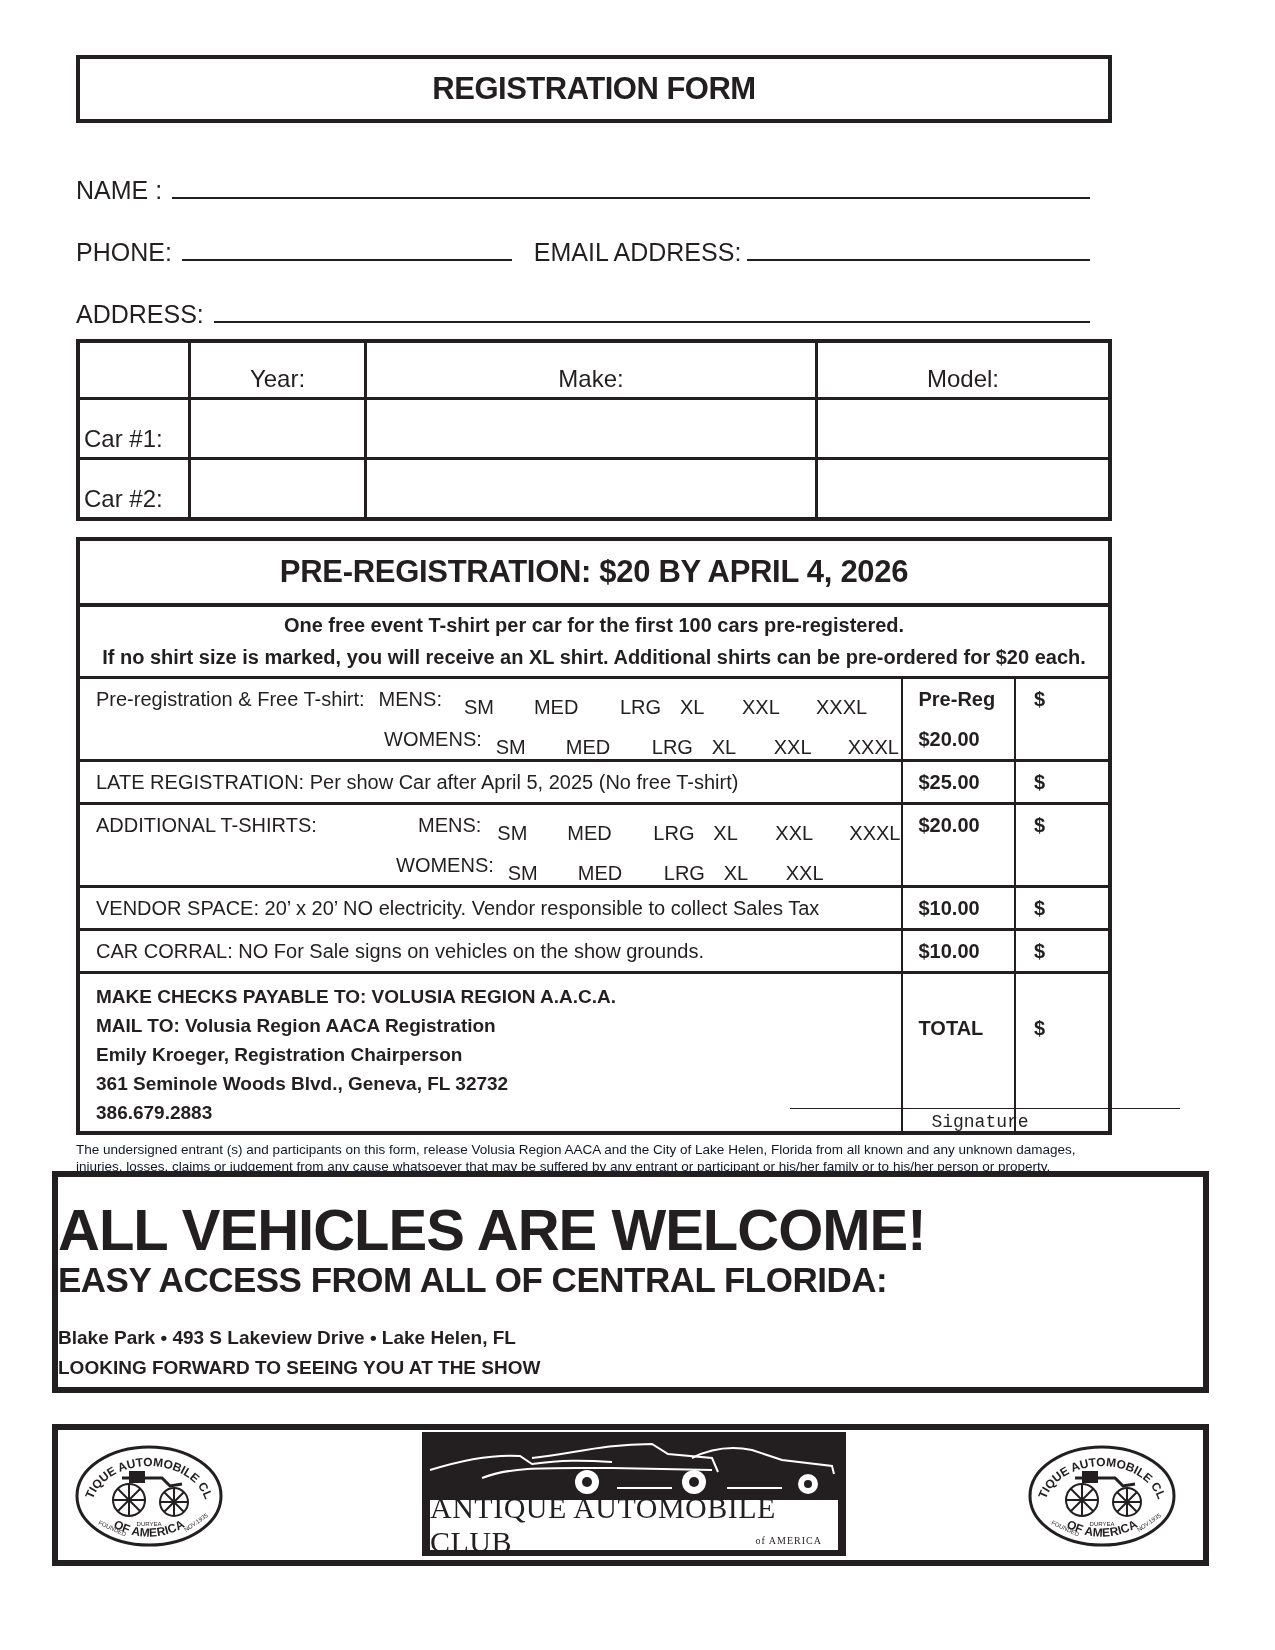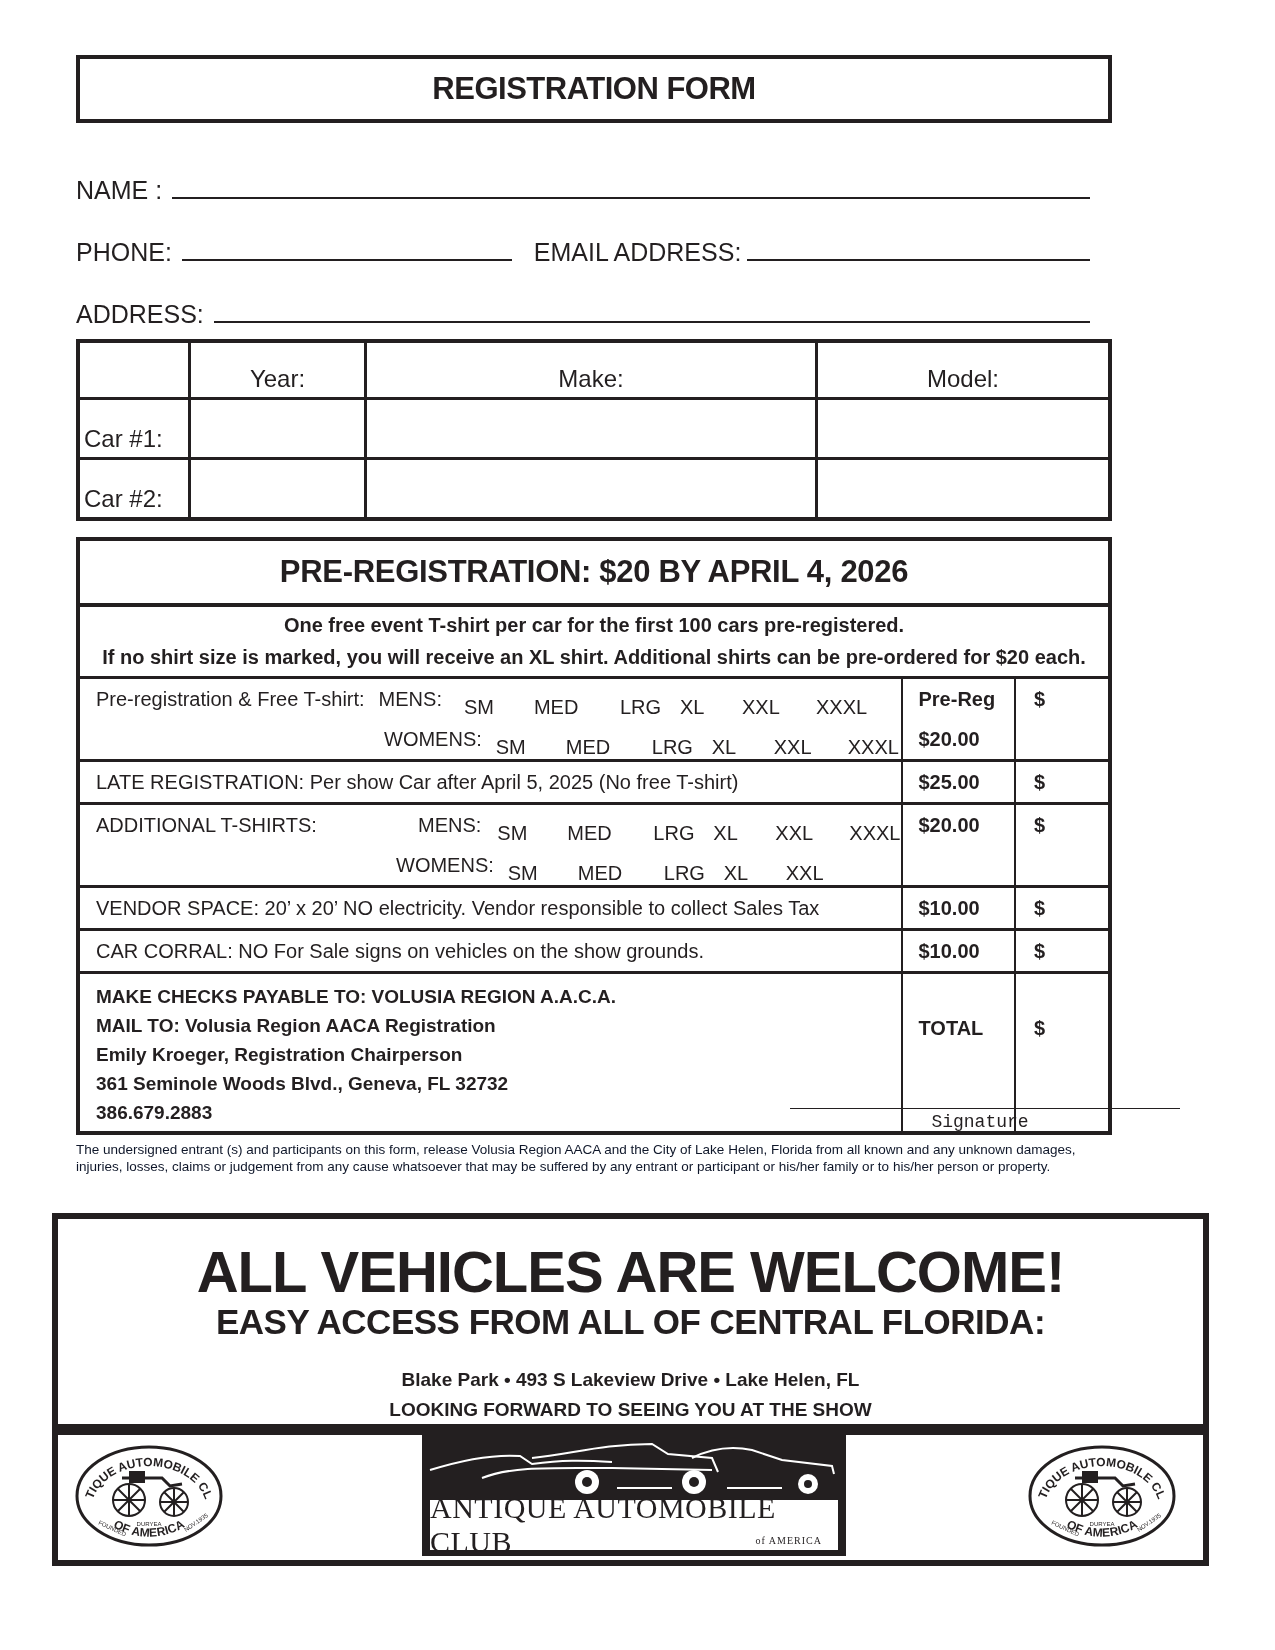--- a/index.html
+++ b/index.html
@@ -40,22 +40,22 @@
     .row-line { height: 40px; display: flex; align-items: center; white-space: nowrap; }
     .sz { display: inline-block; margin-top: 17px; }
     .pay { font-weight: bold; font-size: 19px; line-height: 29px; padding: 8px 0 4px 16px; }
 
     .waiver { font-size: 13.5px; line-height: 17px; margin-top: 6px; color: #0f172a; }
     .sig { position: absolute; left: 780px; top: 1108px; width: 400px; text-align: center; font-family: Liberation Mono, monospace; }
     .sig .sline { border-top: 1px solid #231f20; margin: 0 0 3px 10px; }
     .sig .slabel { font-size: 18px; }
 
     .welcome {
-      position: absolute; left: 52px; top: 1213px; width: 1145px; height: 210px;
-      border: 6px solid #231f20; text-align: center;
+      position: absolute; left: 52px; top: 1171px; width: 1145px; height: 210px;
+      border: 6px solid #231f20; 
     }
     .welcome .w1 { font-weight: bold; font-size: 58px; margin-top: 22px; letter-spacing: -1px; line-height: 62px; }
     .welcome .w2 { font-weight: bold; font-size: 35px; margin-top: -2px; letter-spacing: -0.5px; line-height: 42px; }
     .welcome .w3 { font-weight: bold; font-size: 19px; margin-top: 22px; line-height: 30px; }
     .welcome .w4 { font-weight: bold; font-size: 19px; line-height: 30px; }
 
     .logos {
       position: absolute; left: 52px; top: 1424px; width: 1145px; height: 130px;
       border: 6px solid #231f20;
     }

